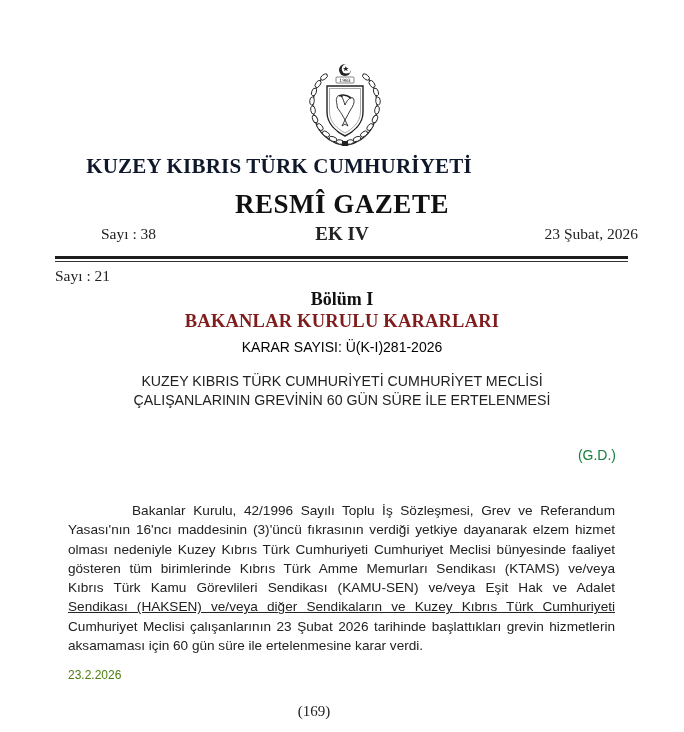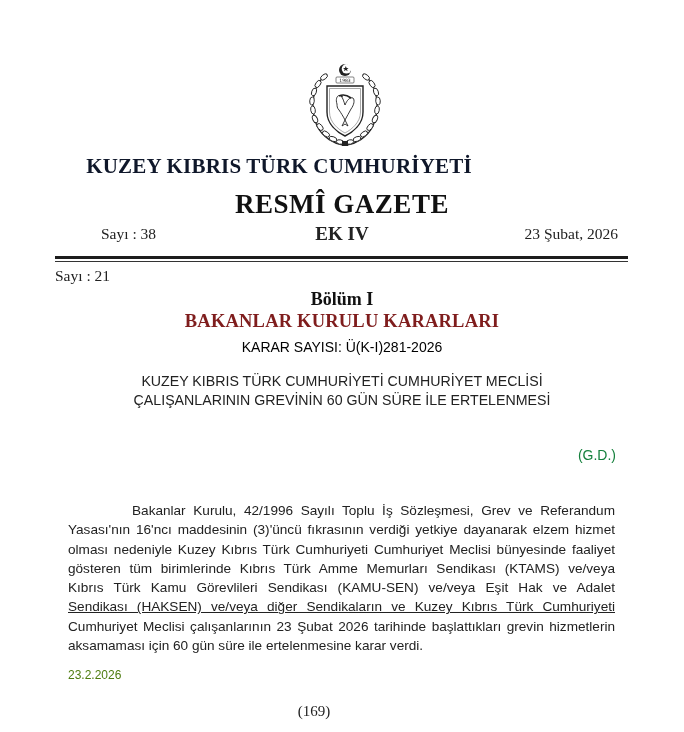--- a/index.html
+++ b/index.html
@@ -25,21 +25,21 @@
       position: absolute; left: 0; width: 684px; top: 177px;
       text-align: center; font-weight: bold; font-size: 27px; letter-spacing: 0.5px;
       color: #111;
       margin-top: 12px;
     }
     .meta {
       position: absolute; top: 225px; font-size: 15.5px; color: #222;
     }
     #issue-left { left: 61px; margin-left: 40px; }
     #ek-label { left: 0; width: 684px; text-align: center; font-weight: bold; font-size: 19px; top: 223px; }
-    #issue-date { right: 66px; }
+    #issue-date { right: 46px; }
     #rule-thick {
       position: absolute; left: 55px; width: 573px; top: 256px; height: 3px; background: #1c1c1c;
     }
     #rule-thin {
       position: absolute; left: 55px; width: 573px; top: 261px; height: 1px; background: #333;
     }
     #issue-sub {
       position: absolute; left: 55px; top: 267px; font-size: 15.5px; color: #222;
     }
     #section-title {

